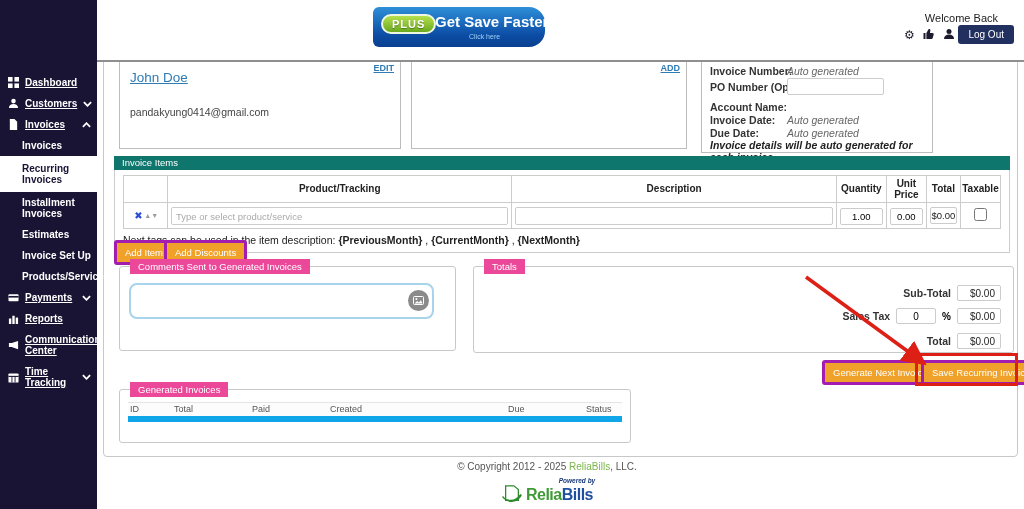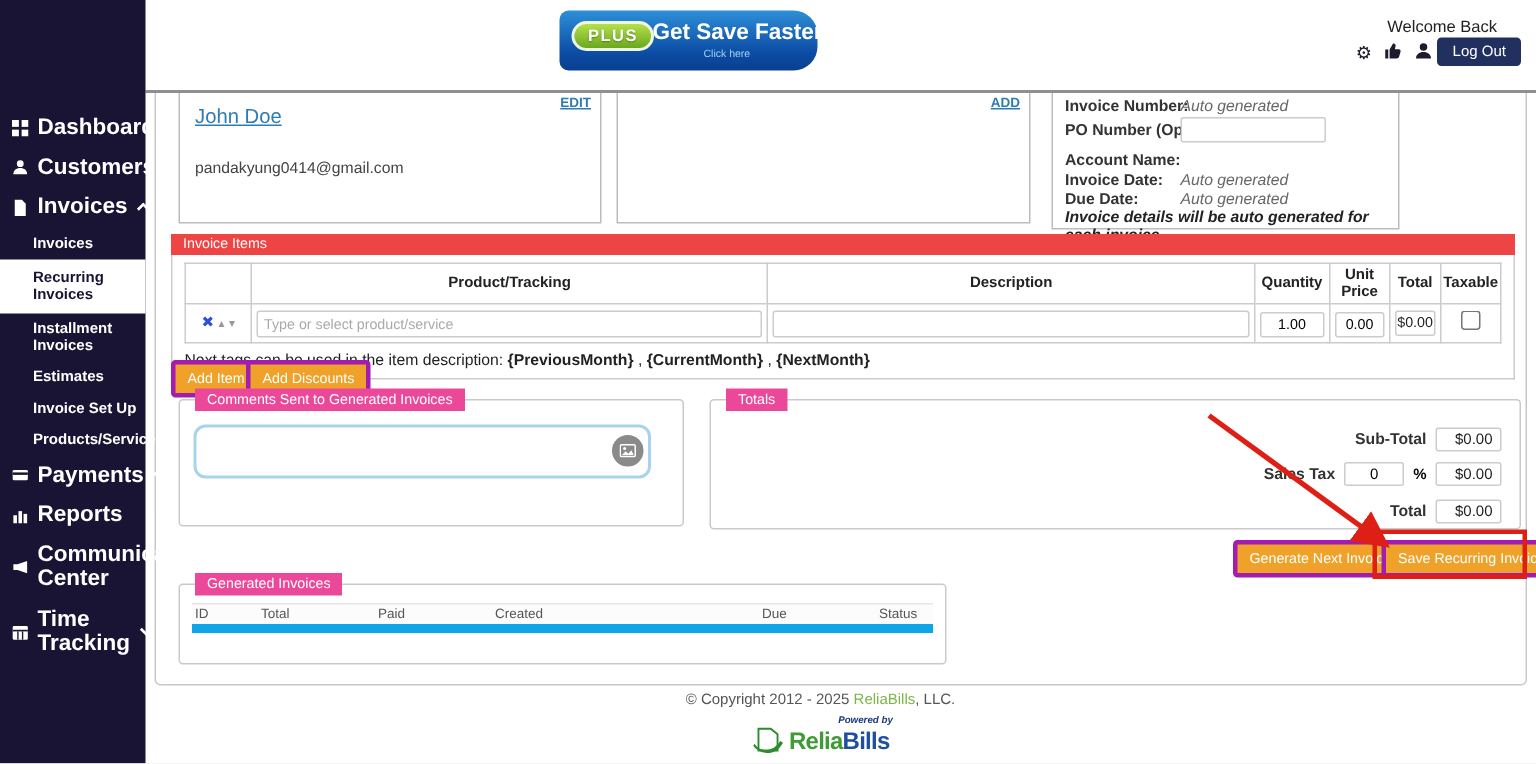--- a/index.html
+++ b/index.html
@@ -2,21 +2,21 @@
 <html><head>
 <meta charset="utf-8">
 <style>
   * { margin:0; padding:0; box-sizing:border-box; }
   html,body { background:#e9e9e9; }
   body { font-family:"Liberation Sans","DejaVu Sans",sans-serif; }
   .page { position:relative; width:1024px; height:509px; background:#fff; overflow:hidden; margin:0 auto; }
 
   
   .sidebar { position:absolute; left:0; top:0; width:97px; height:509px; background:#191434; z-index:30; padding-top:72px; }
-  .side-item { display:flex; align-items:center; gap:6px; padding:5px 4px 5px 8px; color:#fff; font-size:15px; font-weight:700; cursor:pointer; line-height:1.1; }
+  .side-item { display:flex; align-items:center; gap:6px; padding:5px 4px 5px 8px; color:#fff; font-size:10px; font-weight:700; cursor:pointer; line-height:1.1;text-decoration:underline; }
   .side-item .lbl { flex:1; }
   .side-item svg.mi { flex:0 0 auto; }
   .submenu .side-sub { padding:5px 4px 5px 22px; color:#fff; font-size:10px; font-weight:700; cursor:pointer; }
   .side-sub.active { background:#fff; color:#191434; padding-top:7px; padding-bottom:7px; }
   .chev { flex:0 0 auto; margin-right:2px; }
 
   
   .header { position:absolute; left:97px; top:0; width:927px; height:62px; background:#fff; border-bottom:2px solid #8f8f8f; z-index:20; }
   .banner { position:absolute; left:276px; top:7px; width:172px; height:40px; background:linear-gradient(180deg,#2e8fd8 0%,#0c4da5 70%,#0a3f8f 100%); border-radius:6px 16px 16px 6px; cursor:pointer; }
   .banner-badge { position:absolute; left:8px; top:7px; background:linear-gradient(180deg,#b5e04c,#6aa81f); border:2px solid #eef7e2; border-radius:10px; color:#fff; font-size:11px; font-weight:700; letter-spacing:1px; padding:2px 9px; text-shadow:0 1px 1px rgba(0,0,0,.35); }
@@ -37,21 +37,21 @@
   .cust-name { position:absolute; left:10px; top:34px; font-size:13.5px; color:#2f7cb5; text-decoration:underline; cursor:pointer; }
   .cust-email { position:absolute; left:10px; top:70px; font-size:10.5px; color:#444; }
   .det-row { position:absolute; left:8px; font-size:10.5px; }
   .det-label { font-weight:700; color:#333; }
   .det-value { position:absolute; left:77px; top:0; font-style:italic; color:#666; white-space:nowrap; }
   .po-input { position:absolute; left:85px; top:42px; width:97px; height:17px; border:1px solid #ccc; border-radius:2px; font-size:10px; padding:0 4px; }
   .det-note { position:absolute; left:8px; top:103px; font-size:10.5px; font-weight:700; font-style:italic; color:#222; }
 
   
   .items-section { position:absolute; left:10px; top:109px; width:896px; }
-  .cyan-bar { height:14px; background:#ef4444; color:#fff; font-size:9.5px; line-height:14px; padding-left:8px; }
+  .cyan-bar { height:14px; background:#0f766e; color:#fff; font-size:9.5px; line-height:14px; padding-left:8px; }
   .items-box { border:1px solid #ccc; border-top:none; padding:5px 8px 2px; }
   table.items { width:100%; border-collapse:collapse; table-layout:fixed; }
   table.items th { border:1px solid #ccc; font-size:10px; font-weight:700; color:#222; text-align:center; height:27px; line-height:1.15; }
   table.items td { border:1px solid #ccc; height:26px; text-align:center; vertical-align:middle; padding:2px 3px; }
   .cell-input { width:100%; height:18px; border:1px solid #ccc; border-radius:2px; font-size:9.5px; padding:0 4px; color:#333; }
   .cell-input::placeholder { color:#aaa; }
   .num-input { width:100%; height:17px; border:1px solid #ccc; border-radius:2px; font-size:9.5px; text-align:center; }
   .total-box { width:100%; height:17px; border:1px solid #ccc; border-radius:2px; font-size:9.5px; line-height:16px; text-align:center; color:#222; }
   .row-icons { display:flex; align-items:center; justify-content:center; gap:3px; }
   .del-x { color:#2b4fd7; font-size:10px; font-weight:700; cursor:pointer; }

